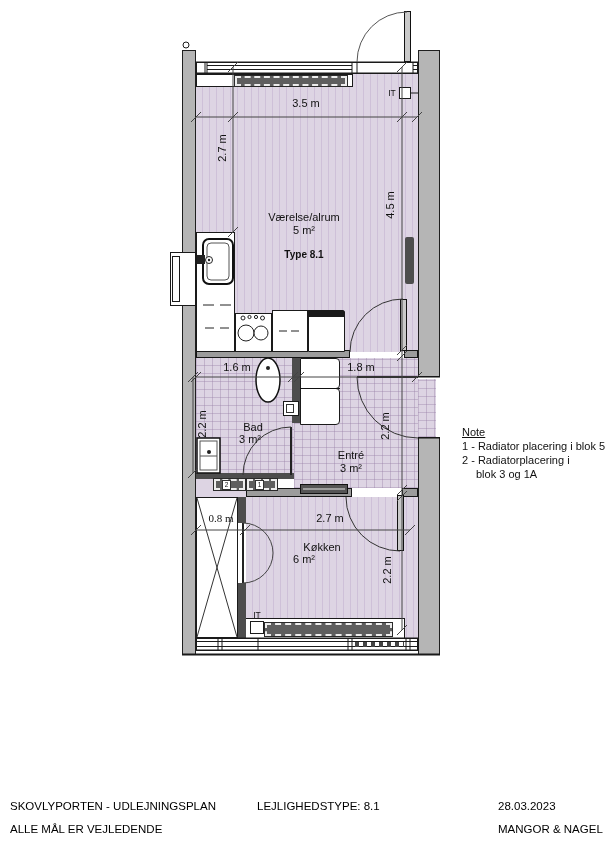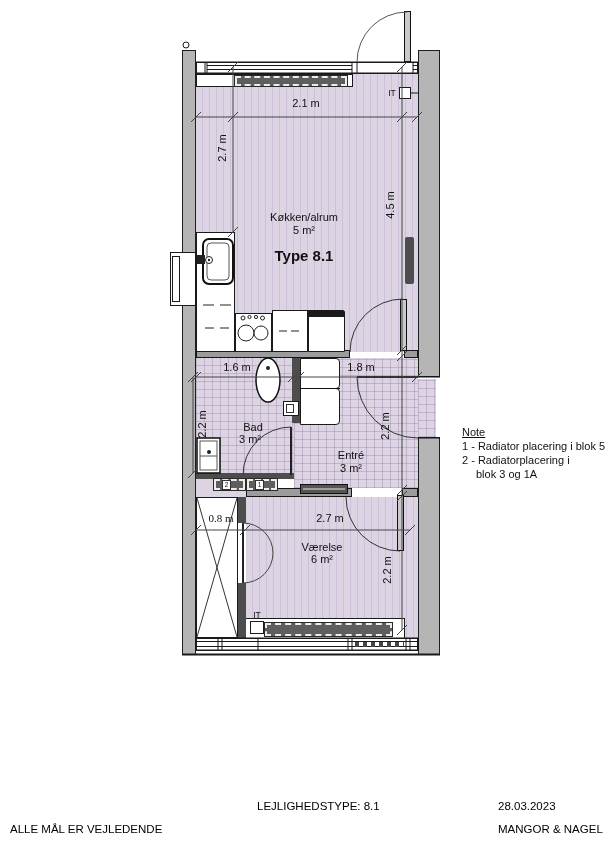--- a/index.html
+++ b/index.html
@@ -3,21 +3,21 @@
 <meta charset="utf-8">
 <style>
   html,body{margin:0;padding:0;background:#ffffff;}
   #plan{position:relative;width:609px;height:851px;background:#fff;overflow:hidden;
         font-family:"Liberation Sans",sans-serif;}
   .abs{position:absolute;}
   .lbl{position:absolute;font-size:11px;color:#111;white-space:nowrap;
        transform:translate(-50%,-50%);line-height:1;}
   .vlbl{position:absolute;font-size:11px;color:#111;white-space:nowrap;
        transform:translate(-50%,-50%) rotate(-90deg);line-height:1;}
-  .bold{font-weight:bold;font-size:15px;}
+  .bold{font-weight:bold;font-size:10px;}
   .tiny{font-size:8.5px;}
   .tag{position:absolute;font-size:6.5px;color:#111;background:#fff;border:1px solid #333;
        width:7px;height:8px;line-height:8px;text-align:center;transform:none;}
   .floor-stripes{background:repeating-linear-gradient(90deg,#ddd4e3 0 6px,#cec0d8 6px 7px);}
   .floor-grid{background-color:#ddd4e3;
       background-image:repeating-linear-gradient(90deg,rgba(150,125,165,.38) 0 1px,transparent 1px 8px),
                        repeating-linear-gradient(0deg,rgba(150,125,165,.38) 0 1px,transparent 1px 8px);}
   .floor-plain{background:#ddd4e3;}
   .wallgray{background:#b5b5b5;border:1px solid #1f1f1f;box-sizing:border-box;}
   .partition{background:#9c9c9c;border:1px solid #161616;box-sizing:border-box;}
@@ -168,54 +168,55 @@
 
       <path d="M191,122 L201,112 M228,122 L238,112 M397,122 L407,112 M412,122 L422,112"></path>
       <path d="M228,237 L238,227 M228,72 L238,62"></path>
       <path d="M397,72 L407,62 M397,355 L407,345 M397,361 L407,351 M397,495 L407,485 M397,501 L407,491 M397,635 L407,625"></path>
       <path d="M191,382 L201,372 M288,382 L298,372 M294,382 L304,372 M412,382 L422,372"></path>
       <path d="M188,382 L198,372 M188,478 L198,468"></path>
       <path d="M191,535 L201,525 M240,535 L250,525 M405,535 L415,525"></path>
     </g>
   </svg>
 
-  <div class="lbl" style="left:306px;top:103px;">2.1 m</div>
+  <div class="lbl" style="left:306px;top:103px;">3.5 m</div>
   <div class="vlbl" style="left:222px;top:148px;">2.7 m</div>
   <div class="vlbl" style="left:390px;top:205px;">4.5 m</div>
 
-  <div class="lbl" style="left:304px;top:217px;">Køkken/alrum</div>
+  <div class="lbl" style="left:304px;top:217px;">Værelse/alrum</div>
   <div class="lbl" style="left:304px;top:230px;">5 m²</div>
   <div class="lbl bold" style="left:304px;top:255px;">Type 8.1</div>
 
   <div class="lbl tiny" style="left:392px;top:93px;">IT</div>
 
   <div class="lbl" style="left:237px;top:367px;">1.6 m</div>
   <div class="lbl" style="left:361px;top:367px;">1.8 m</div>
   <div class="vlbl" style="left:202px;top:424px;">2.2 m</div>
   <div class="vlbl" style="left:385px;top:426px;">2.2 m</div>
 
   <div class="lbl" style="left:253px;top:427px;">Bad</div>
   <div class="lbl" style="left:250px;top:439px;">3 m²</div>
   <div class="lbl" style="left:351px;top:455px;">Entré</div>
   <div class="lbl" style="left:351px;top:468px;">3 m²</div>
 
   <div class="lbl" style="left:221px;top:518px;font-family:Liberation Serif, serif;">0.8 m</div>
   <div class="lbl" style="left:330px;top:518px;">2.7 m</div>
   <div class="vlbl" style="left:387px;top:570px;">2.2 m</div>
 
-  <div class="lbl" style="left:322px;top:547px;">Værelse</div>
-  <div class="lbl" style="left:322px;top:559px;">6 m²</div>
+  <div class="lbl" style="left:322px;top:547px;">Køkken</div>
+  <div class="lbl" style="left:304px;top:559px;">6 m²</div>
 
   <div class="lbl tiny" style="left:257px;top:615px;">IT</div>
 
   <div class="note">
     <div class="title">Note</div>
     <div>1 - Radiator placering i blok 5</div>
     <div>2 - Radiatorplacering i</div>
     <div class="indent">blok 3 og 1A</div>
   </div>
 
+  <div class="footer-text" style="left:10px;top:800px;">SKOVLYPORTEN - UDLEJNINGSPLAN</div>
   <div class="footer-text" style="left:10px;top:823px;">ALLE MÅL ER VEJLEDENDE</div>
   <div class="footer-text" style="left:257px;top:800px;">LEJLIGHEDSTYPE: 8.1</div>
   <div class="footer-text" style="left:498px;top:800px;">28.03.2023</div>
   <div class="footer-text" style="left:498px;top:823px;">MANGOR &amp; NAGEL</div>
 
 </div>
 
 </body></html>

